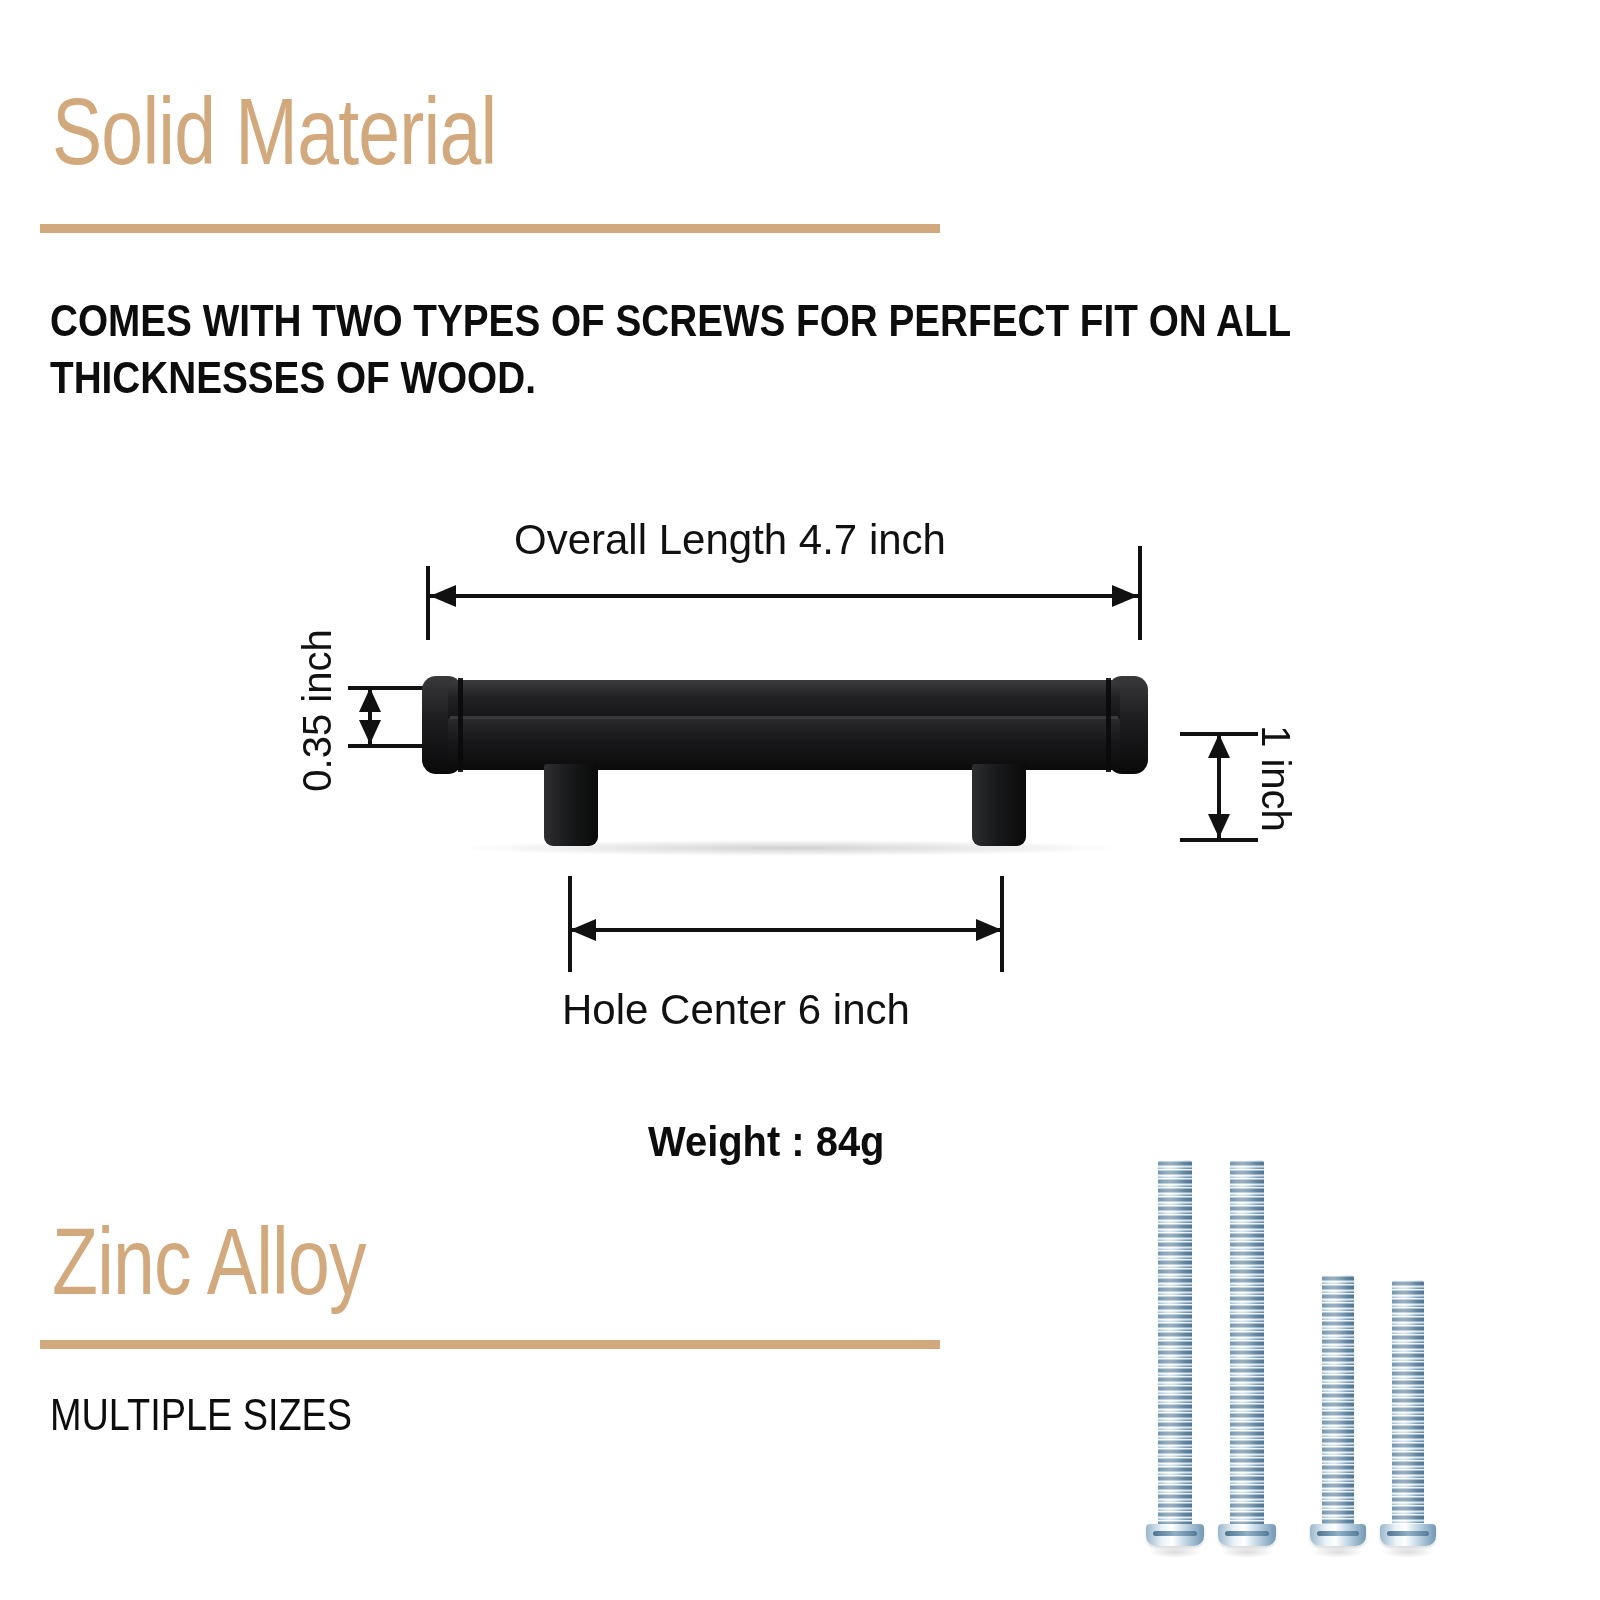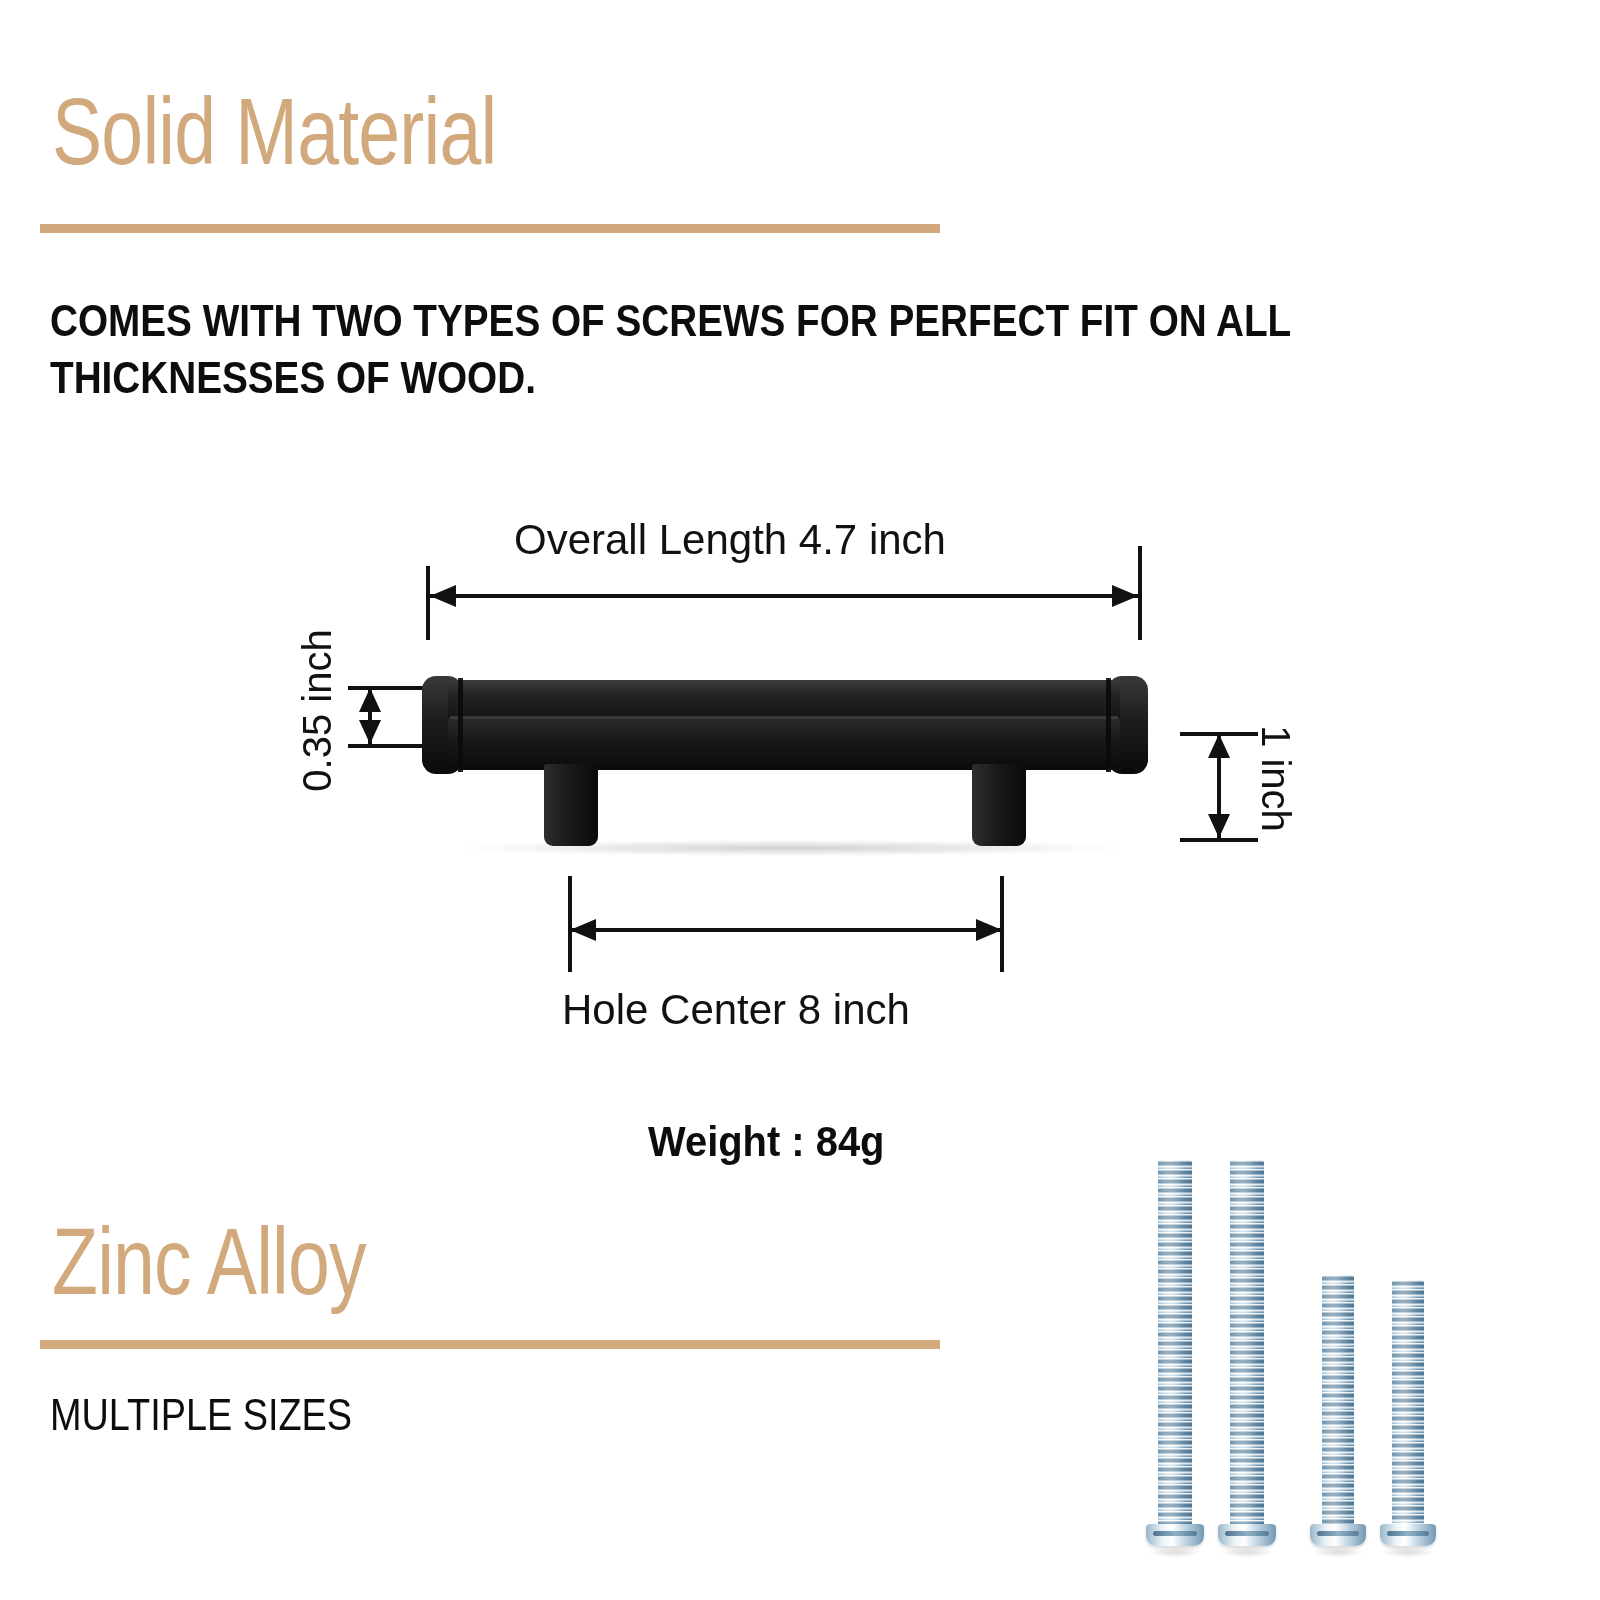--- a/index.html
+++ b/index.html
@@ -168,21 +168,21 @@
     <div class="dim-line" style="left:1180px;top:838px;width:78px;"></div>
     <div class="dim-line-v" style="left:1217px;top:736px;height:102px;"></div>
     <div class="arrow arrow-u" style="left:1208px;top:734px;"></div>
     <div class="arrow arrow-d" style="left:1208px;top:814px;"></div>
 
     <div class="ext-line" style="left:568px;top:876px;width:4px;height:96px;"></div>
     <div class="ext-line" style="left:1000px;top:876px;width:4px;height:96px;"></div>
     <div class="dim-line" style="left:570px;top:928px;width:432px;"></div>
     <div class="arrow arrow-l" style="left:570px;top:919px;"></div>
     <div class="arrow arrow-r" style="left:976px;top:919px;"></div>
-    <div class="dim-label" id="lbl-hole">Hole Center 8 inch</div>
+    <div class="dim-label" id="lbl-hole">Hole Center 6 inch</div>
 
     <div id="handle">
       <div class="handle-shadow"></div>
       <div class="cap" id="cap-left"></div>
       <div class="cap" id="cap-right"></div>
       <div class="bar-top"></div>
       <div class="bar-bottom"></div>
       <div class="bar-seam"></div>
       <div class="cap-seam" id="cap-seam-left"></div>
       <div class="cap-seam" id="cap-seam-right"></div>

